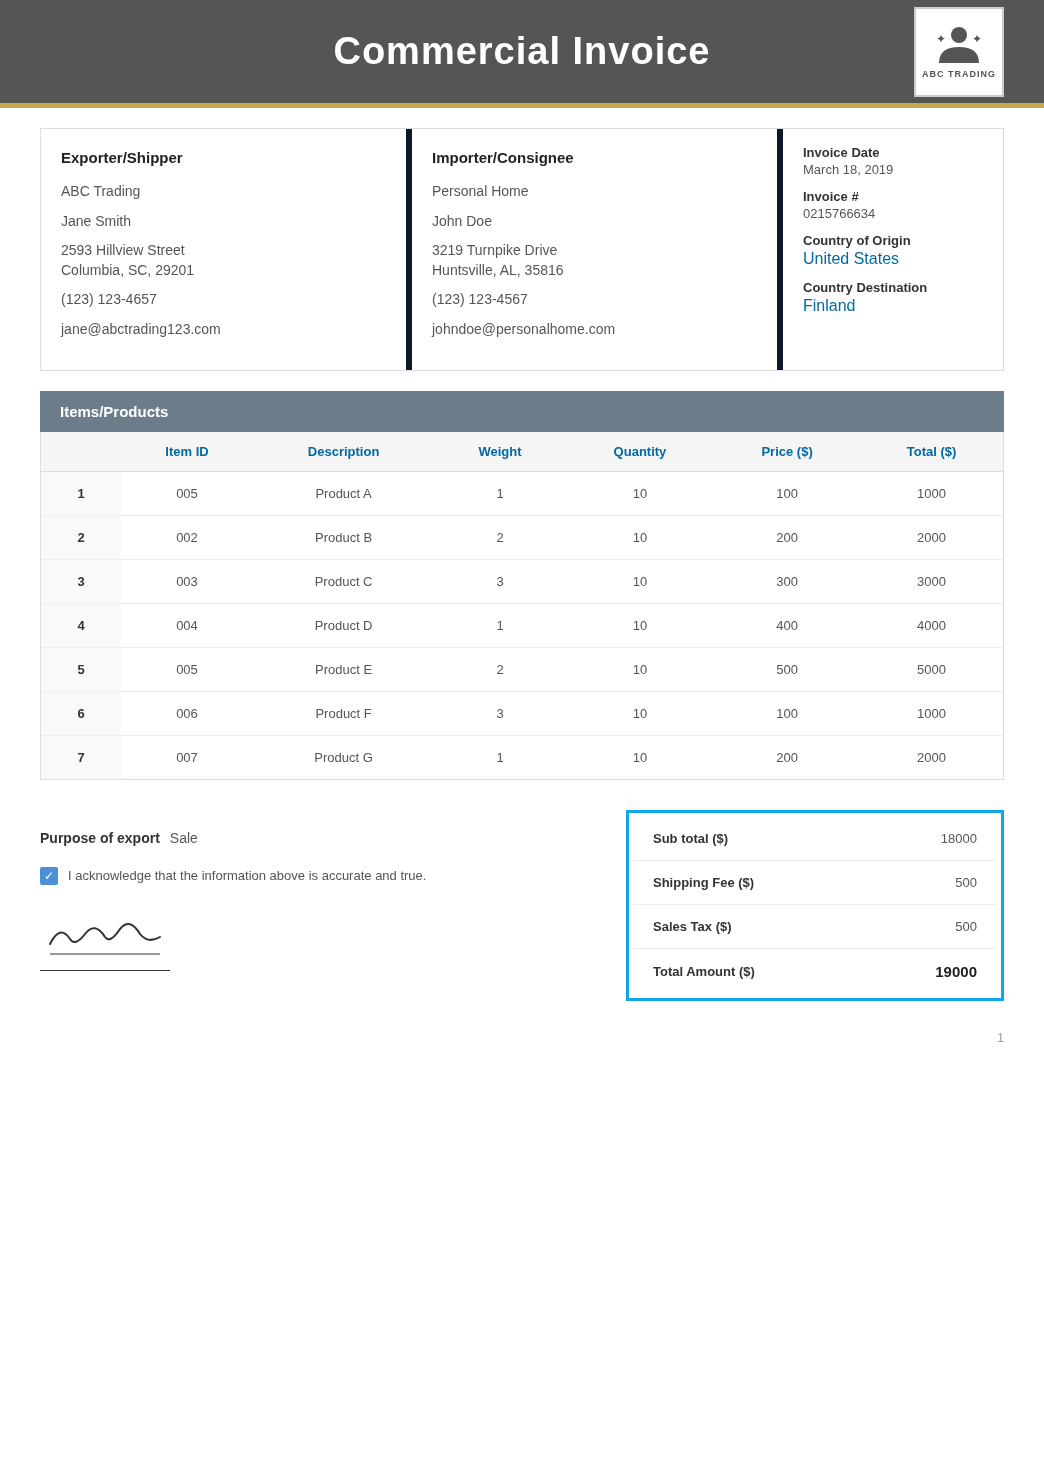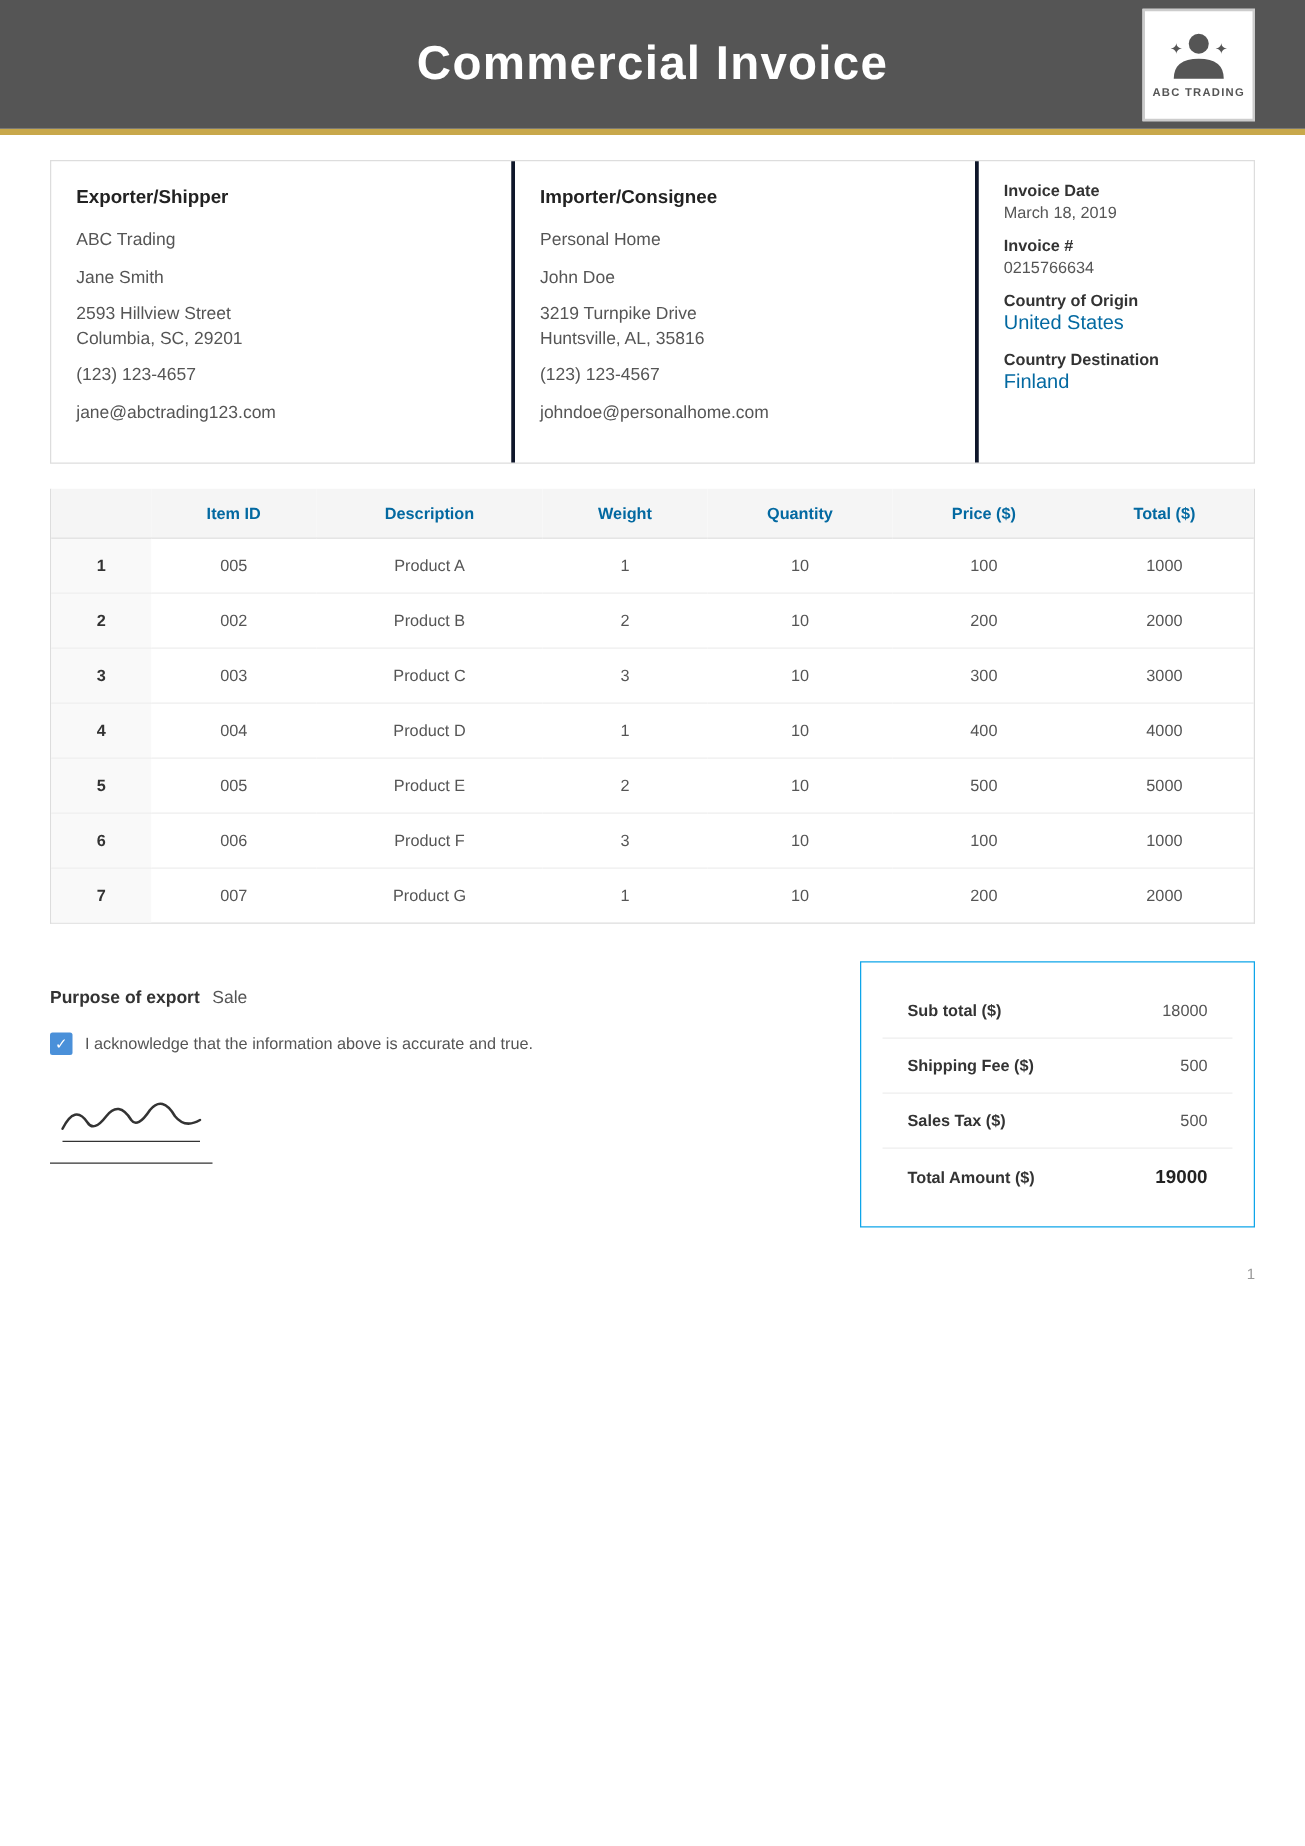--- a/index.html
+++ b/index.html
@@ -65,21 +65,21 @@
     
     .top-info {
       display: flex;
       gap: 0;
       margin-bottom: 20px;
       border: 1px solid #ddd;
     }
     .exporter-section, .importer-section {
       flex: 1;
       padding: 20px;
-      border-right: 3px solid #0f172a;
+      border-right: 6px solid #0f172a;
     }
     .invoice-details {
       width: 220px;
       padding: 16px 20px;
     }
     .section-header {
       font-weight: bold;
       font-size: 15px;
       margin-bottom: 16px;
       color: #222;
@@ -221,23 +221,23 @@
       font-style: italic;
       font-size: 28px;
       color: #333;
       border-bottom: 1px solid #333;
       padding-bottom: 4px;
       display: inline-block;
     }
 
     
     .totals-box {
-      width: 316px;
-      border: 1px solid #0ea5e9;
-      padding: 17px;
+      width: 378px;
+      border: 3px solid #0ea5e9;
+      padding: 4px;
       flex-shrink: 0;
     }
     .total-row {
       display: flex;
       justify-content: space-between;
       align-items: center;
       padding: 14px 20px;
       border-bottom: 1px solid #eee;
     }
     .total-row:last-child {
@@ -324,20 +324,21 @@
 
       <div class="detail-label">Country of Origin</div>
       <div class="detail-value large">United States</div>
 
       <div class="detail-label">Country Destination</div>
       <div class="detail-value large">Finland</div>
     </div>
   </div>
 
   <div class="items-section">
+    <div class="items-header">Items/Products</div>
     <div class="items-table-wrapper">
       <table>
         <thead>
           <tr>
             <th></th>
             <th>Item ID</th>
             <th>Description</th>
             <th>Weight</th>
             <th>Quantity</th>
             <th>Price ($)</th>

